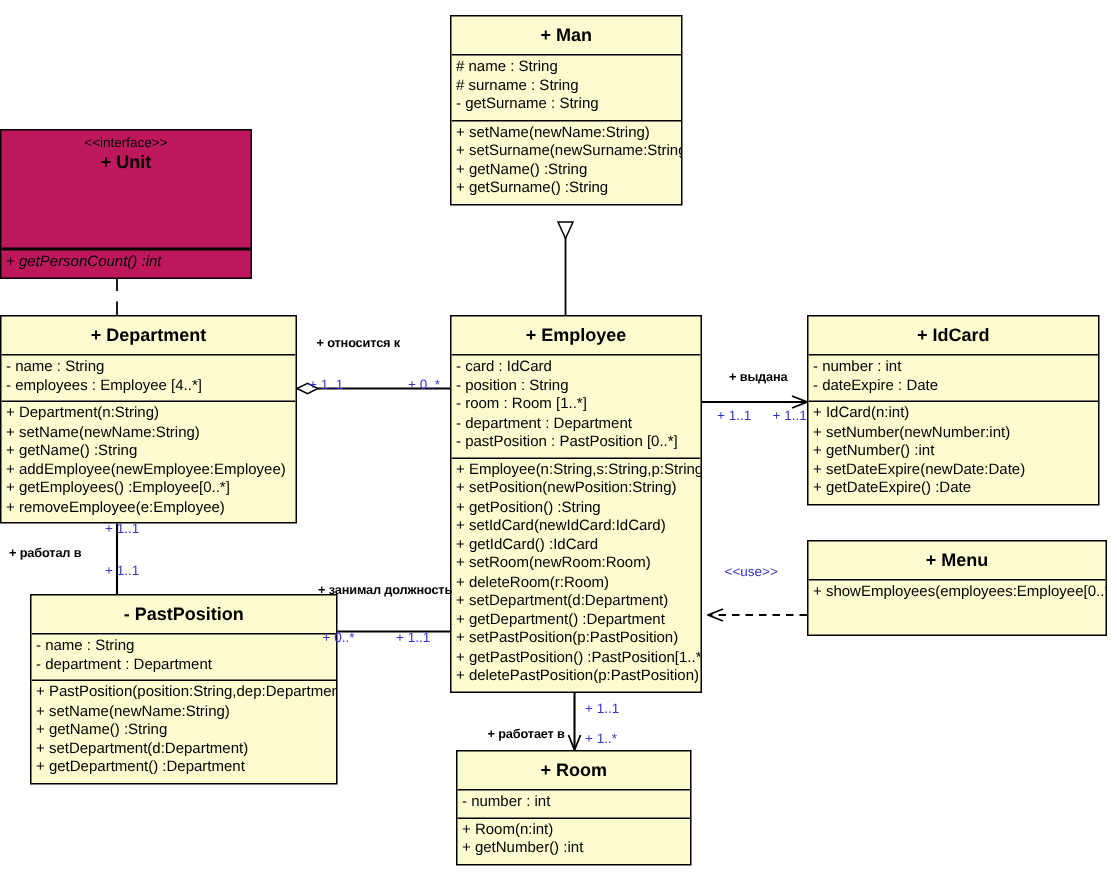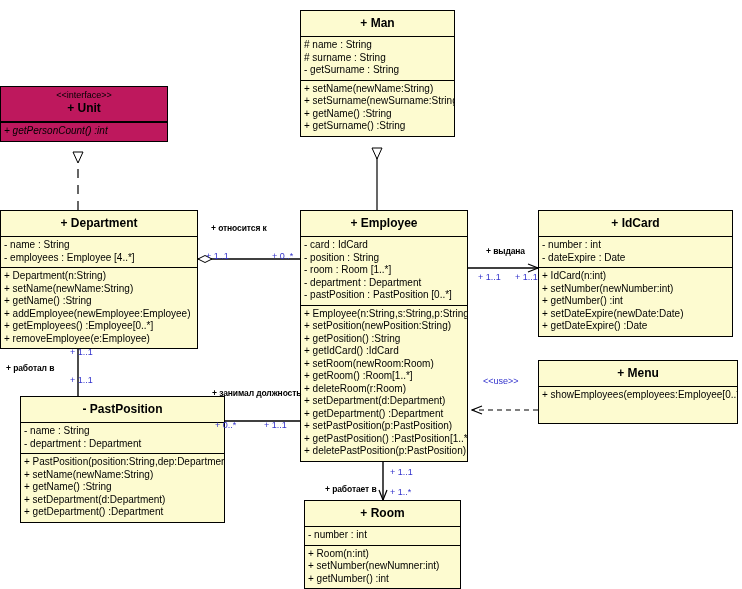--- a/index.html
+++ b/index.html
@@ -59,20 +59,21 @@
   }
   .uml-class.iface .cls-name {
     font-style: normal;
     text-align: center;
   }
   .cls-sep {
     border-top: 1px solid #000000;
   }
   .uml-class.iface .cls-sep {
     border-top: 2px solid #000000;
+    margin-top: 44px;
   }
   .cls-compartment {
     padding: 2px 0 3px 0;
   }
   .cls-compartment .row {
     padding: 0 3px;
     white-space: nowrap;
     font-size: 10px;
     line-height: 12.5px;
   }
@@ -213,23 +214,23 @@
       <div class="row">- card : IdCard</div>
       <div class="row">- position : String</div>
       <div class="row">- room : Room [1..*]</div>
       <div class="row">- department : Department</div>
       <div class="row">- pastPosition : PastPosition [0..*]</div>
     </div>
     <div class="cls-sep cls-compartment">
       <div class="row">+ Employee(n:String,s:String,p:String)</div>
       <div class="row">+ setPosition(newPosition:String)</div>
       <div class="row">+ getPosition() :String</div>
+      <div class="row">+ setIdCard(newIdCard:IdCard)</div>
       <div class="row">+ getIdCard() :IdCard</div>
       <div class="row">+ setRoom(newRoom:Room)</div>
-      <div class="row">+ getRoom() :Room[1..*]</div>
       <div class="row">+ deleteRoom(r:Room)</div>
       <div class="row">+ setDepartment(d:Department)</div>
       <div class="row">+ getDepartment() :Department</div>
       <div class="row">+ setPastPosition(p:PastPosition)</div>
       <div class="row">+ getPastPosition() :PastPosition[1..*]</div>
       <div class="row">+ deletePastPosition(p:PastPosition)</div>
     </div>
   </div>
 
   <div class="uml-class" style="left:538px; top:210px; width:195px;">
@@ -268,21 +269,20 @@
 
   <div class="uml-class" style="left:304px; top:500px; width:157px;">
     <div class="cls-header">
       <span class="cls-name">+ Room</span>
     </div>
     <div class="cls-sep cls-compartment">
       <div class="row">- number : int</div>
     </div>
     <div class="cls-sep cls-compartment">
       <div class="row">+ Room(n:int)</div>
-      <div class="row">+ setNumber(newNumner:int)</div>
       <div class="row">+ getNumber() :int</div>
     </div>
   </div>
 
   <div class="uml-class" style="left:538px; top:360px; width:200px;">
     <div class="cls-header">
       <span class="cls-name">+ Menu</span>
     </div>
     <div class="cls-sep cls-compartment">
       <div class="row">+ showEmployees(employees:Employee[0..*])</div>

